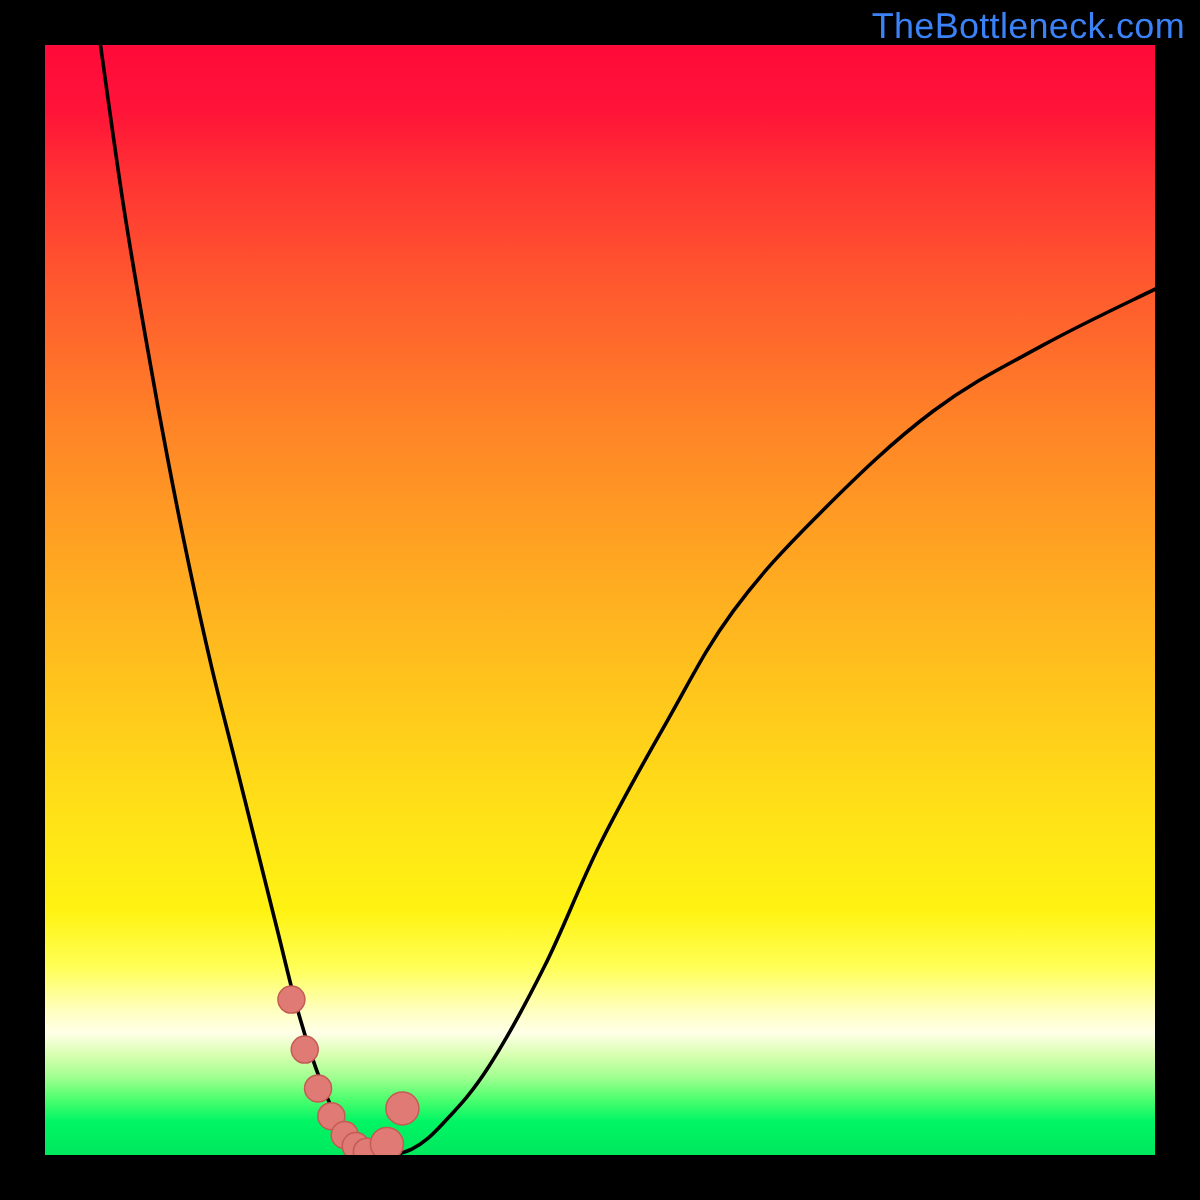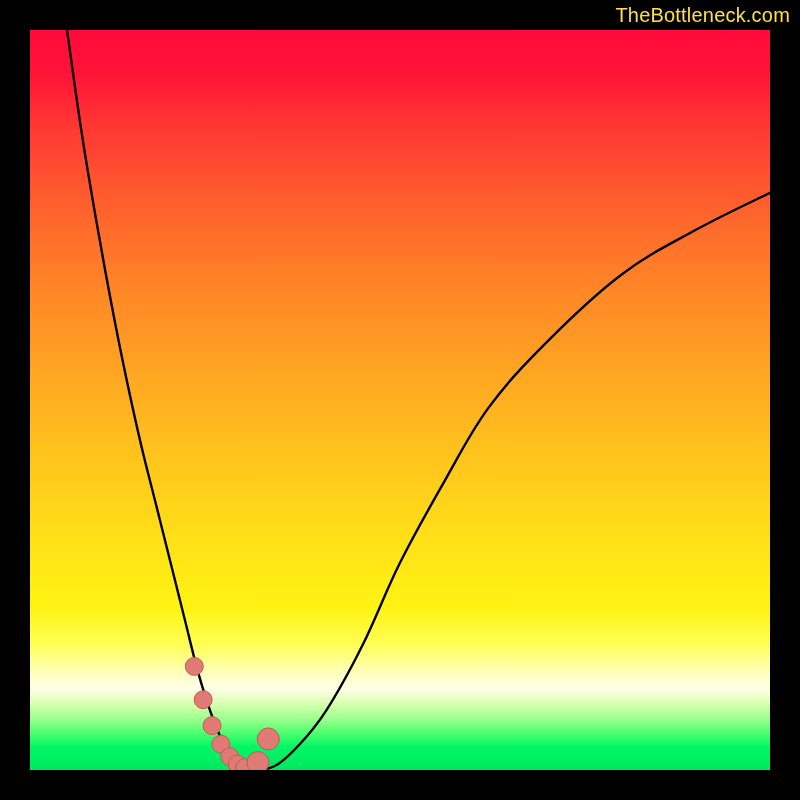--- a/index.html
+++ b/index.html
@@ -44,22 +44,22 @@
       #a0ff90 93%,
       #4dff6e 95%,
       #00f564 97%,
       #00e85e 100%
     );
   }
   .watermark {
     position: absolute;
     top: 4px;
     right: 10px;
-    color: #fde047;
-    font-size: 20px;
+    color: #3b82f6;
+    font-size: 24px;
     font-weight: 500;
     letter-spacing: 0.2px;
     user-select: none;
   }
   svg.curve {
     position: absolute;
     left: 0; top: 0;
     width: 740px; height: 740px;
   }
 </style>

